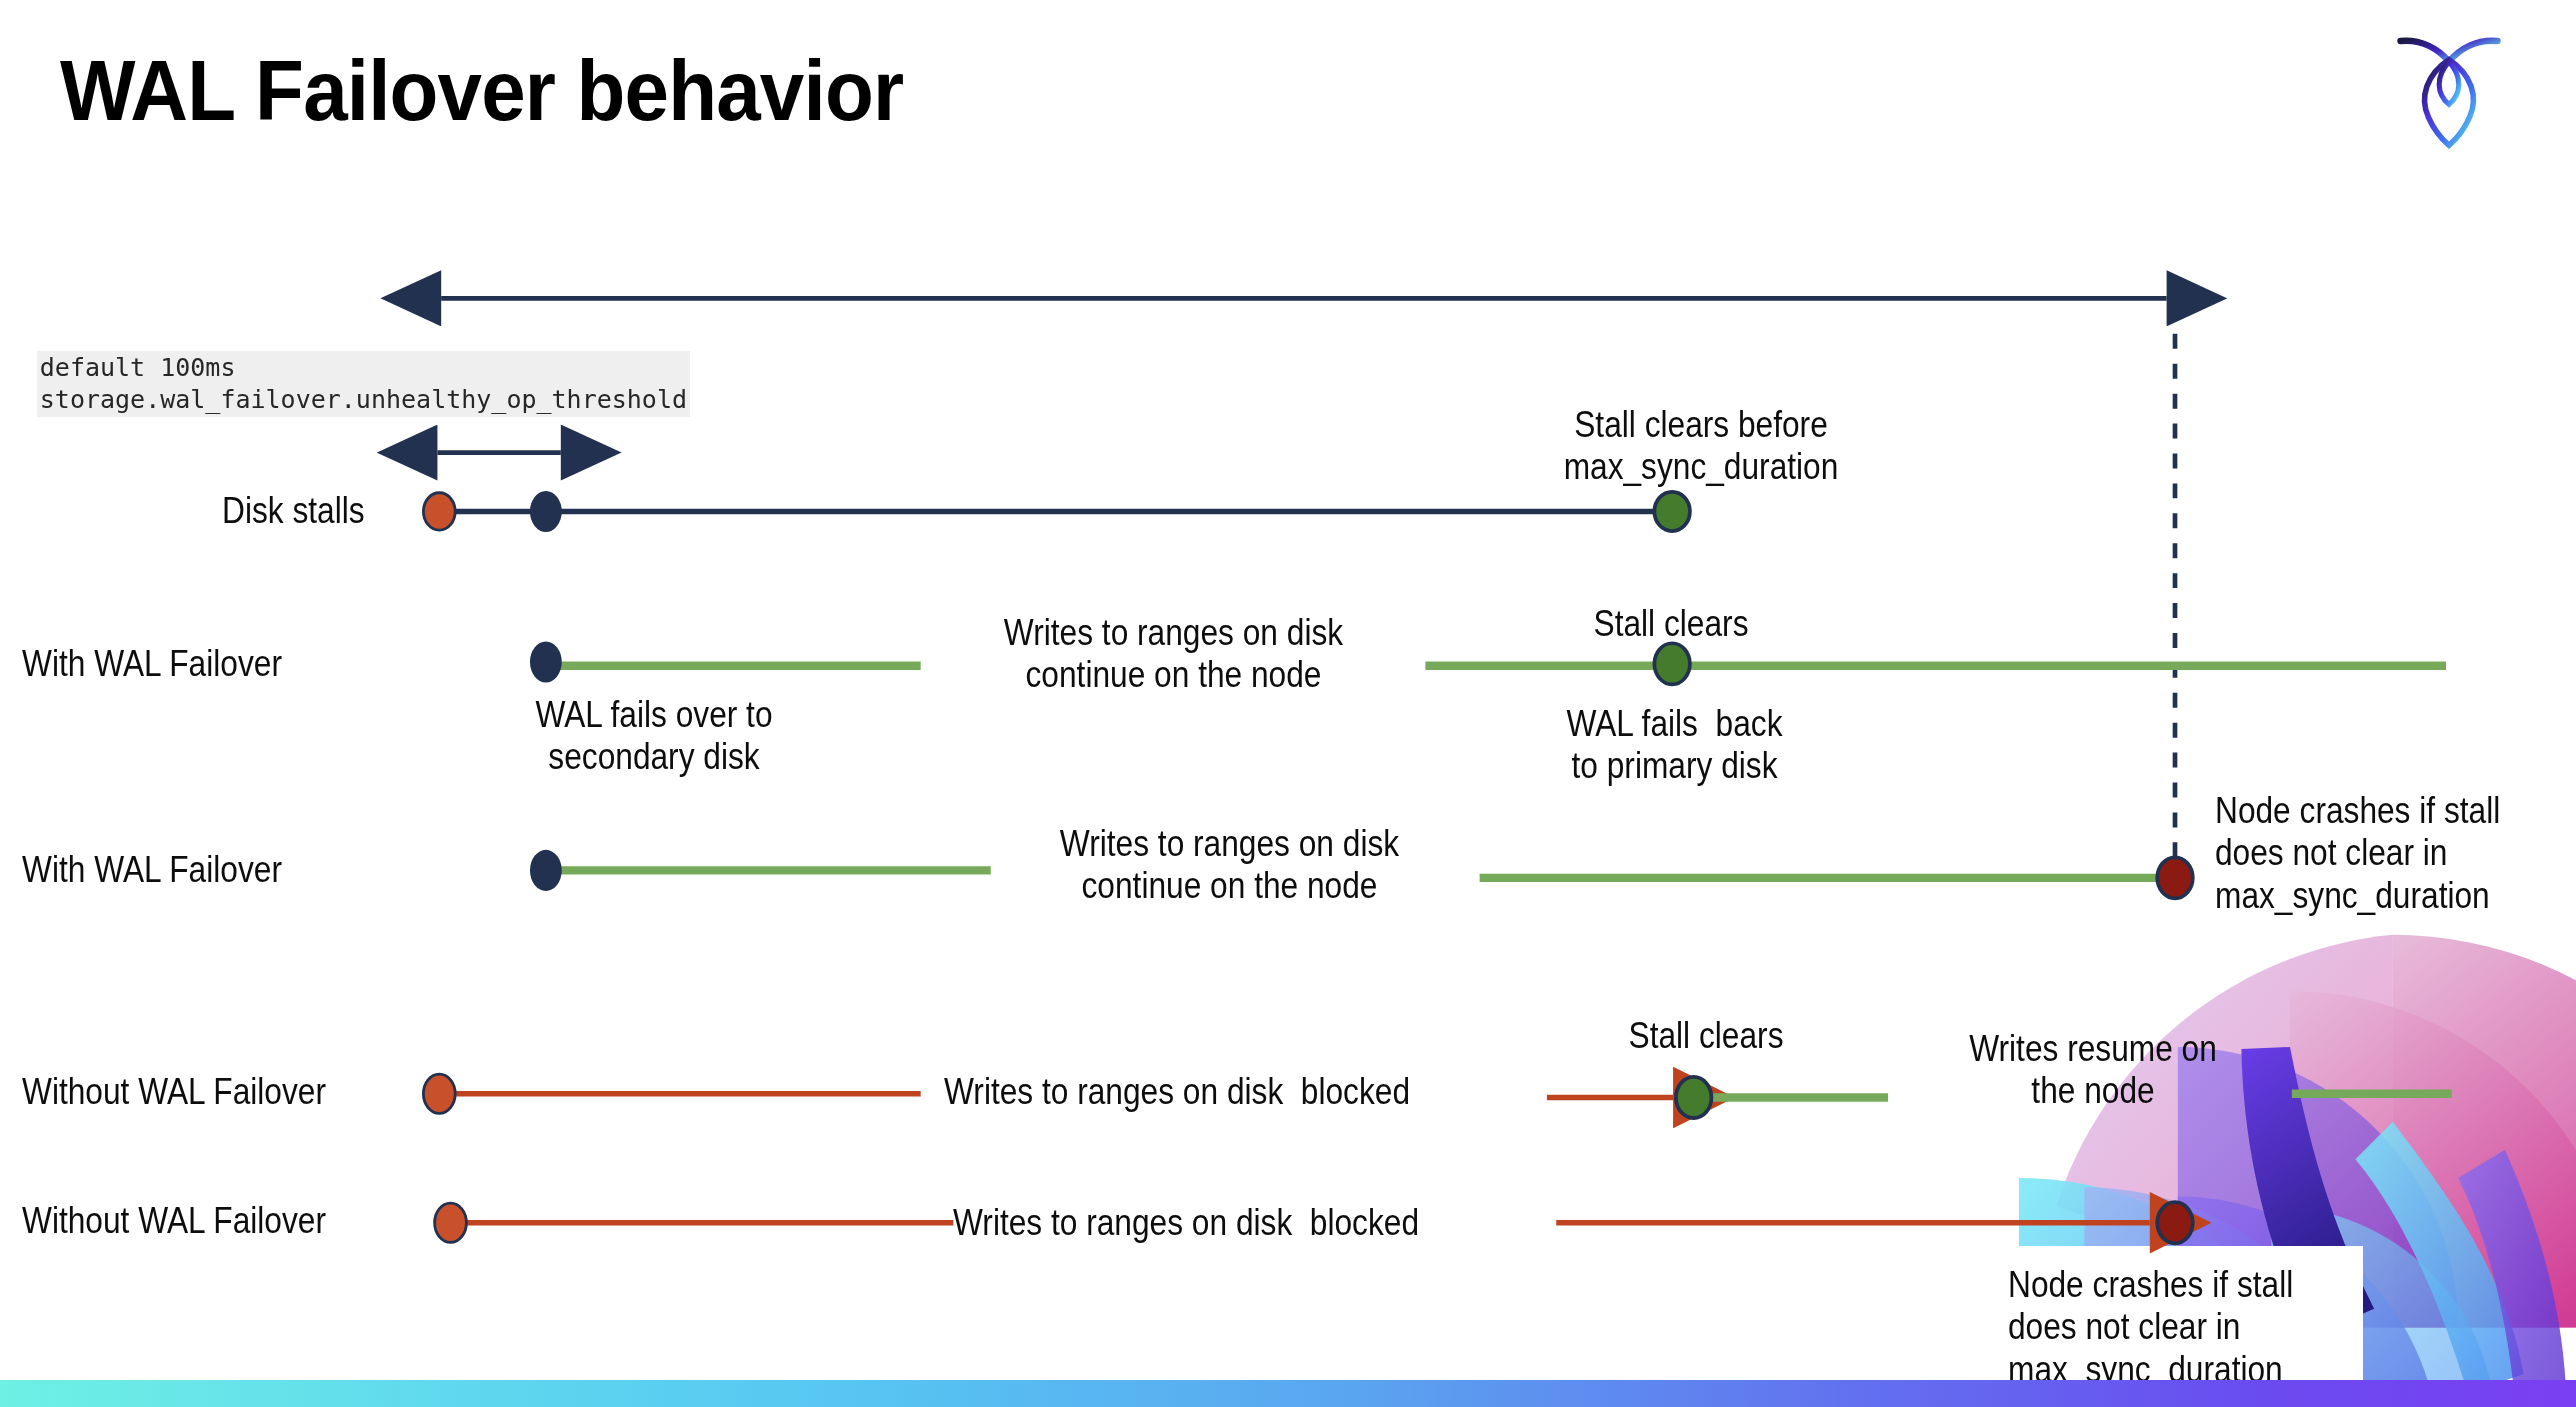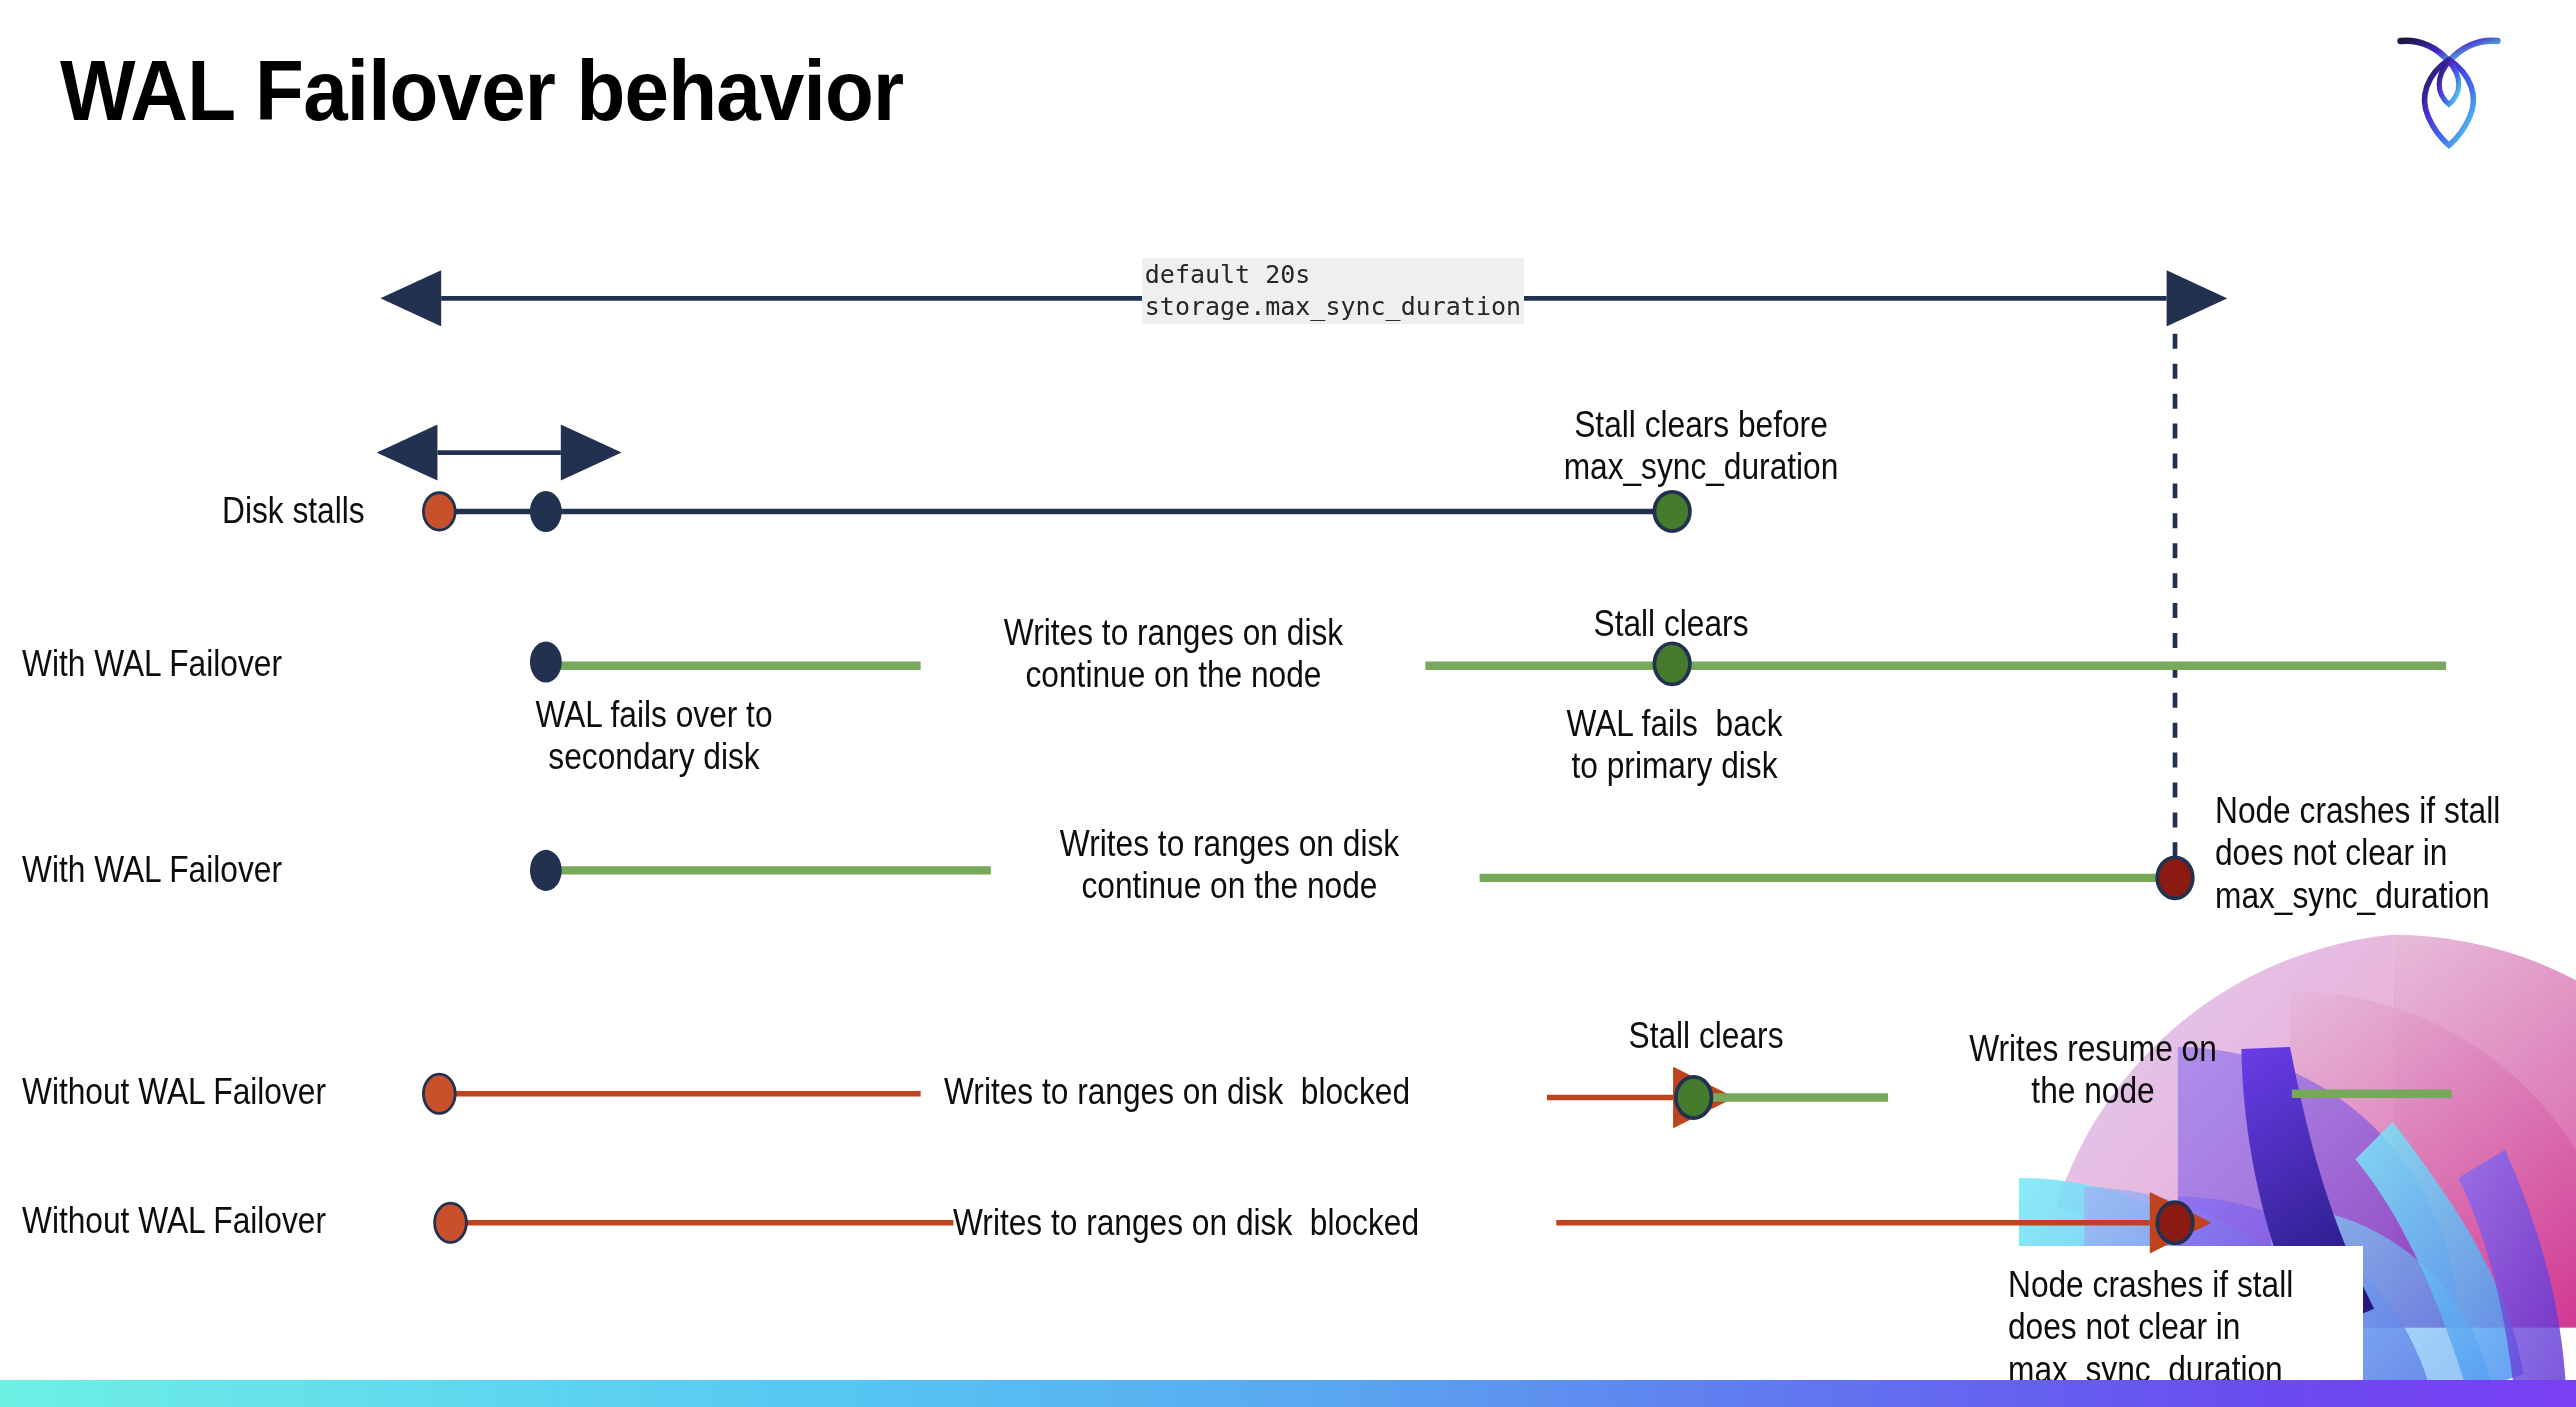--- a/index.html
+++ b/index.html
@@ -203,25 +203,25 @@
     </g>
 
     <g>
       <line x1="490" y1="1308" x2="1020" y2="1308" stroke="#c0431f" stroke-width="6"></line>
       <line x1="1665" y1="1308" x2="2300" y2="1308" stroke="#c0431f" stroke-width="6" marker-end="url(#arwRed)"></line>
       <ellipse cx="482" cy="1308" rx="17" ry="21" fill="#c8512c" stroke="#22314f" stroke-width="3"></ellipse>
       <ellipse cx="2327" cy="1308" rx="19" ry="22" fill="#8b1a13" stroke="#22314f" stroke-width="4"></ellipse>
     </g>
   </svg>
 
-  <div class="mono" style="left:1142px;top:258px;">
-    <div>default 20s</div>
-    <div>storage.max_sync_duration</div>
+
+  <div class="mono" style="left:37px;top:351px;">
+    <div>default 100ms</div>
+    <div>storage.wal_failover.unhealthy_op_threshold</div>
   </div>
-
 
   <div class="lbl" style="left:222px;top:490px;">Disk stalls</div>
 
   <div class="lbl" style="left:22.4px;top:643px;">With WAL Failover</div>
 
   <div class="lbl" style="left:22.4px;top:849px;">With WAL Failover</div>
 
   <div class="lbl" style="left:22.4px;top:1071px;">Without WAL Failover</div>
 
   <div class="lbl" style="left:22.4px;top:1200px;">Without WAL Failover</div>

